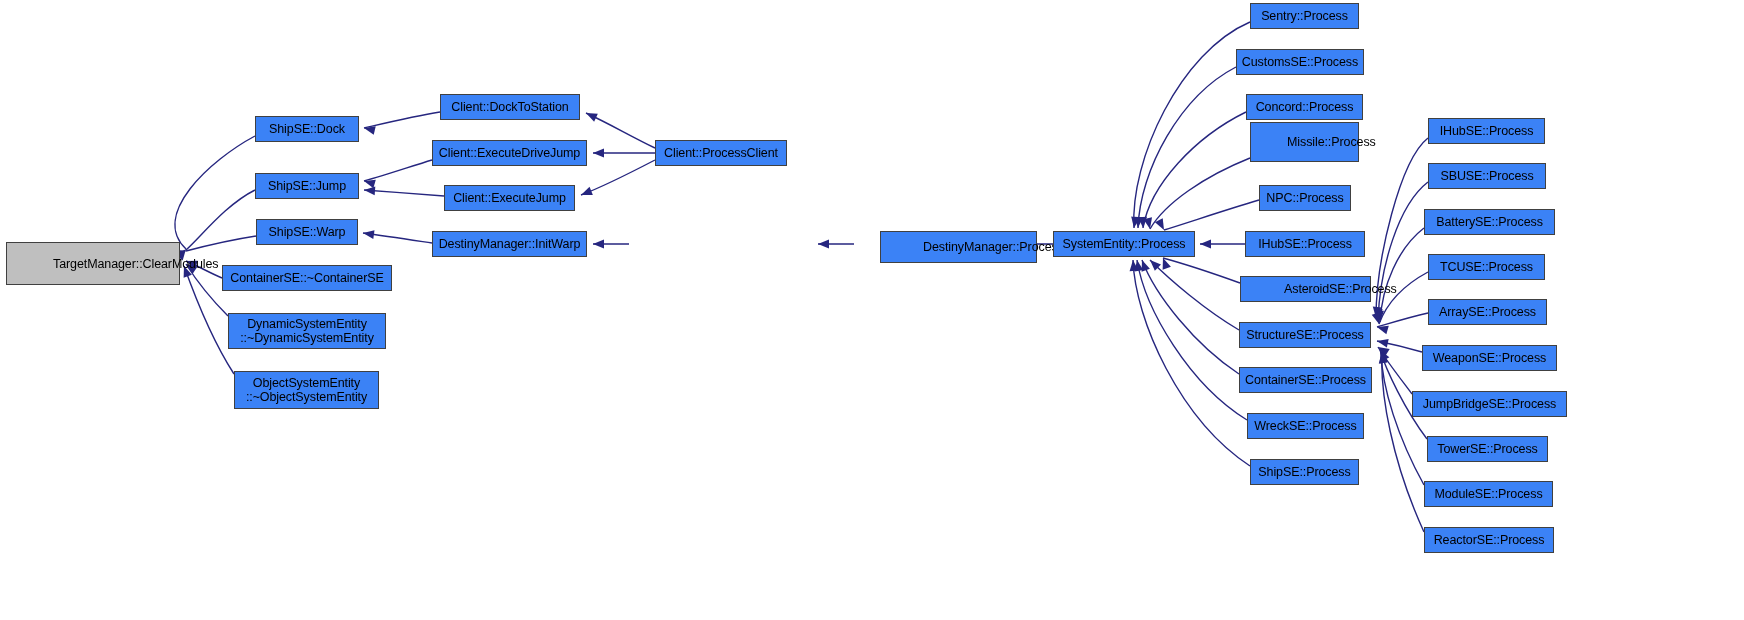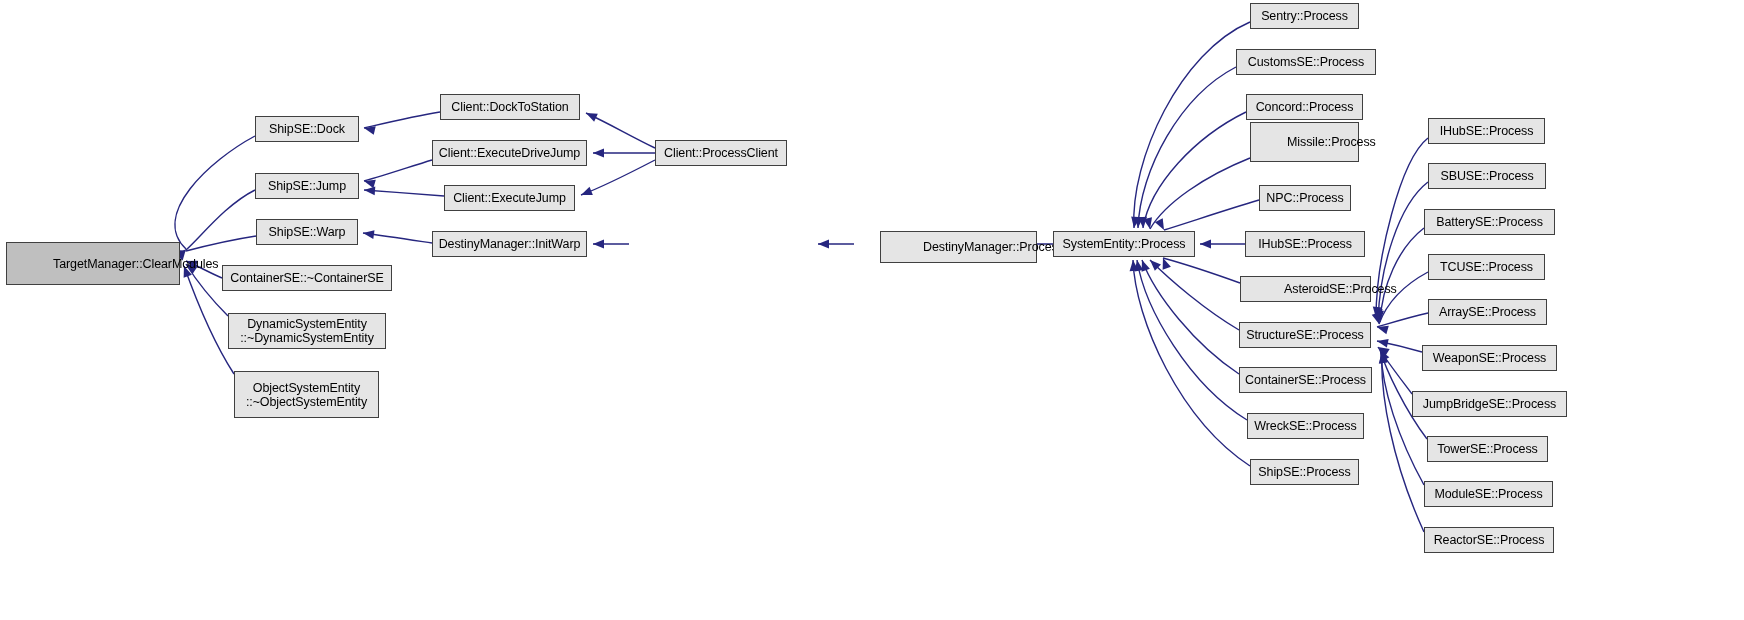--- a/index.html
+++ b/index.html
@@ -22,21 +22,21 @@
     left: 0;
     top: 0;
     width: 1744px;
     height: 620px;
     pointer-events: none;
   }
   .node {
     position: absolute;
     box-sizing: border-box;
     border: 1px solid #404040;
-    background: #e5e5e5;
+    background: #3b82f6;
     color: #000000;
     font-size: 12.5px;
     line-height: 14px;
     text-align: center;
     display: flex;
     align-items: center;
     justify-content: center;
     white-space: pre;
     letter-spacing: -0.1px;
   }
@@ -129,31 +129,31 @@
       <path d="M 1424,532 C 1392,462 1380,394 1382,352" fill="none" stroke="#26267f" stroke-width="1.4"></path>
       <polygon points="0,0 -11,-4.4 -11,4.4" fill="#26267f" transform="translate(1382,352) rotate(264)"></polygon>
     </svg>
 <div class="node root" style="left: 6px; top: 242px; width: 174px; height: 43px; padding-left: 46px;"><span class="lbl">TargetManager::ClearModules</span></div>
     <div class="node" style="left: 255px; top: 116px; width: 104px; height: 26px;"><span class="lbl">ShipSE::Dock</span></div>
     <div class="node" style="left: 255px; top: 173px; width: 104px; height: 26px;"><span class="lbl">ShipSE::Jump</span></div>
     <div class="node" style="left: 256px; top: 219px; width: 102px; height: 26px;"><span class="lbl">ShipSE::Warp</span></div>
     <div class="node" style="left: 222px; top: 265px; width: 170px; height: 26px;"><span class="lbl">ContainerSE::~ContainerSE</span></div>
     <div class="node" style="left: 228px; top: 313px; width: 158px; height: 36px;"><span class="lbl">DynamicSystemEntity
 ::~DynamicSystemEntity</span></div>
-    <div class="node" style="left: 234px; top: 371px; width: 145px; height: 47px; justify-content: flex-end;"><span class="lbl">ObjectSystemEntity
+    <div class="node" style="left: 234px; top: 371px; width: 145px; height: 38px; justify-content: flex-end;"><span class="lbl">ObjectSystemEntity
 ::~ObjectSystemEntity</span></div>
     <div class="node" style="left: 440px; top: 94px; width: 140px; height: 26px;"><span class="lbl">Client::DockToStation</span></div>
     <div class="node" style="left: 432px; top: 140px; width: 155px; height: 26px;"><span class="lbl">Client::ExecuteDriveJump</span></div>
     <div class="node" style="left: 444px; top: 185px; width: 131px; height: 26px;"><span class="lbl">Client::ExecuteJump</span></div>
     <div class="node" style="left: 432px; top: 231px; width: 155px; height: 26px;"><span class="lbl">DestinyManager::InitWarp</span></div>
     <div class="node" style="left: 655px; top: 140px; width: 132px; height: 26px;"><span class="lbl">Client::ProcessClient</span></div>
     <div class="node" style="left: 880px; top: 231px; width: 157px; height: 32px; padding-left: 42px;"><span class="lbl">DestinyManager::Process</span></div>
     <div class="node" style="left: 1053px; top: 231px; width: 142px; height: 26px;"><span class="lbl">SystemEntity::Process</span></div>
     <div class="node" style="left: 1250px; top: 3px; width: 109px; height: 26px;"><span class="lbl">Sentry::Process</span></div>
-    <div class="node" style="left: 1236px; top: 49px; width: 140px; height: 26px;"><span class="lbl">CustomsSE::Process</span></div>
+    <div class="node" style="left: 1236px; top: 49px; width: 128px; height: 26px;"><span class="lbl">CustomsSE::Process</span></div>
     <div class="node" style="left: 1246px; top: 94px; width: 117px; height: 26px;"><span class="lbl">Concord::Process</span></div>
     <div class="node" style="left: 1250px; top: 122px; width: 109px; height: 40px; padding-left: 36px;"><span class="lbl">Missile::Process</span></div>
     <div class="node" style="left: 1259px; top: 185px; width: 92px; height: 26px;"><span class="lbl">NPC::Process</span></div>
     <div class="node" style="left: 1245px; top: 231px; width: 120px; height: 26px;"><span class="lbl">IHubSE::Process</span></div>
     <div class="node" style="left: 1240px; top: 276px; width: 131px; height: 26px; padding-left: 43px;"><span class="lbl">AsteroidSE::Process</span></div>
     <div class="node" style="left: 1239px; top: 322px; width: 132px; height: 26px;"><span class="lbl">StructureSE::Process</span></div>
     <div class="node" style="left: 1239px; top: 367px; width: 133px; height: 26px; justify-content: flex-end;"><span class="lbl">ContainerSE::Process</span></div>
     <div class="node" style="left: 1247px; top: 413px; width: 117px; height: 26px;"><span class="lbl">WreckSE::Process</span></div>
     <div class="node" style="left: 1250px; top: 459px; width: 109px; height: 26px;"><span class="lbl">ShipSE::Process</span></div>
     <div class="node" style="left: 1428px; top: 118px; width: 117px; height: 26px;"><span class="lbl">IHubSE::Process</span></div>

